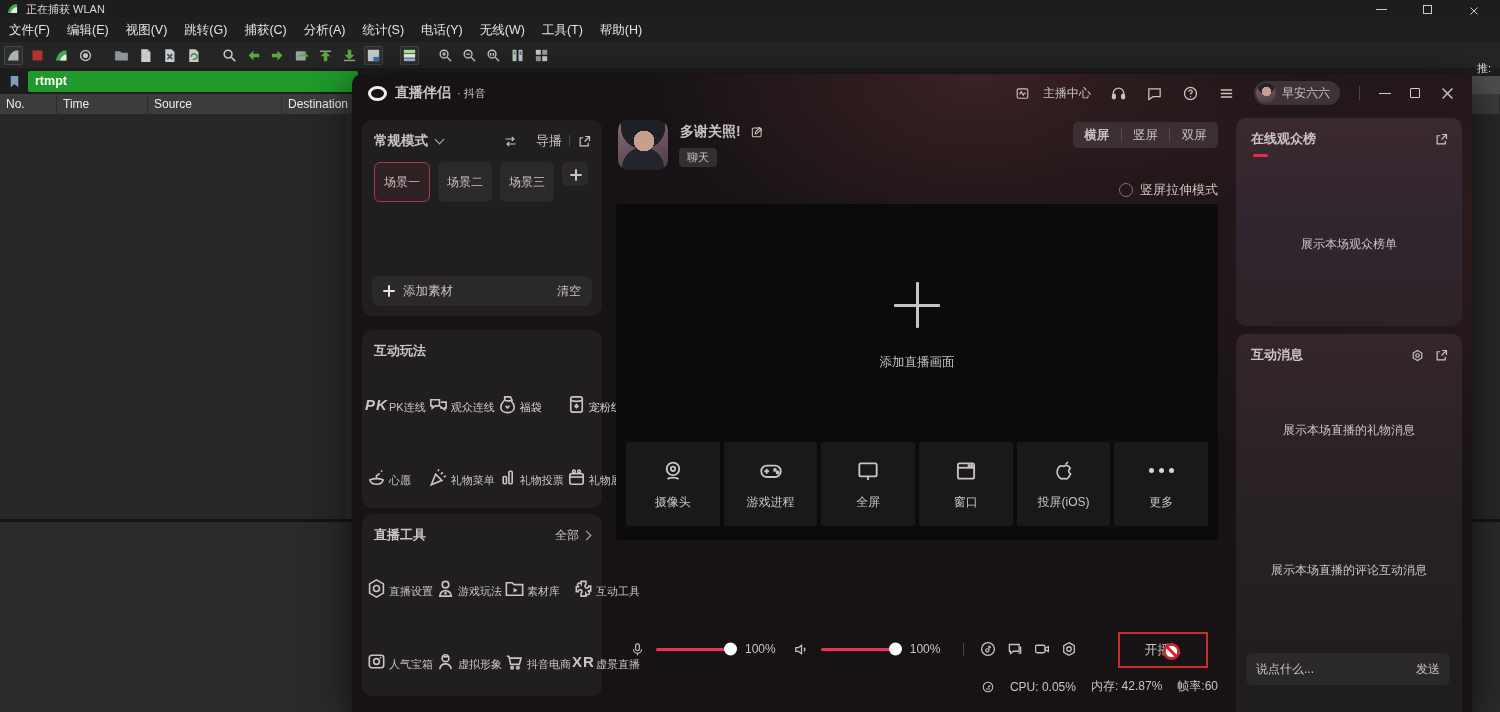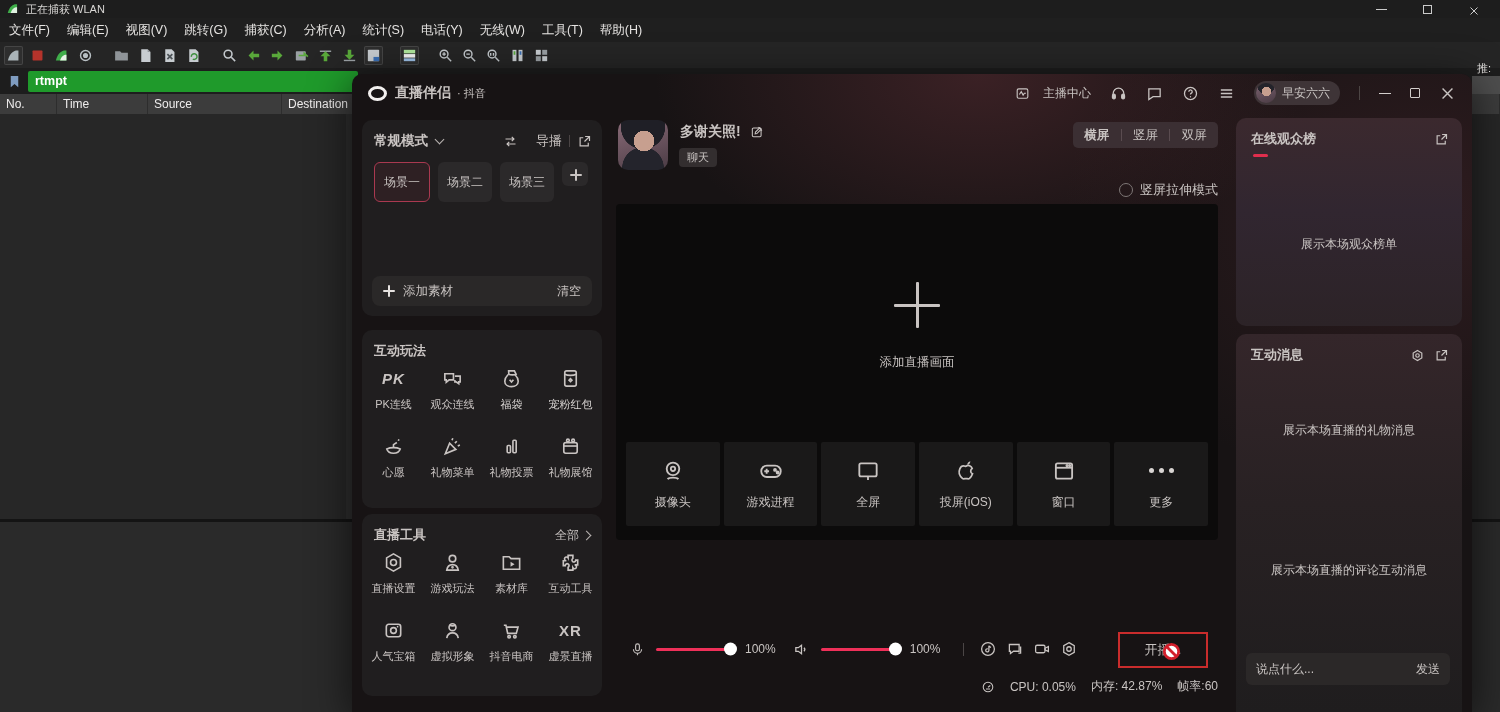--- a/index.html
+++ b/index.html
@@ -94,21 +94,21 @@
   .plus.big { width:46px; height:46px; color:#d2cecc; }
   .plus.big::before { top:21.5px; width:46px; height:3px; }
   .plus.big::after  { left:21.5px; width:3px; height:46px; }
 
   #cardB { left:10px; top:256px; width:240px; height:178px; }
   #cardC { left:10px; top:440px; width:240px; height:182px; }
   .card-title-row { position:absolute; left:12px; right:12px; top:12px; display:flex; align-items:center; }
   .card-title { font-size:13px; font-weight:bold; color:#d5d0ce; }
   .see-all { margin-left:auto; display:flex; align-items:center; font-size:12px; color:#8e8987; }
   .tool-grid { position:absolute; left:2px; right:2px; top:36px; display:grid; grid-template-columns:repeat(4,1fr); row-gap:22px; }
-  .tool { display:flex; flex-direction:column; align-items:center; }
+  .tool { display:flex; flex-direction:row; align-items:center;margin-top:26px; }
   .tool .ic { width:25px; height:25px; display:flex; align-items:center; justify-content:center; color:#dbd7d5; }
   .tool .ic svg { width:23px; height:23px; }
   .tool .tl { margin-top:6px; font-size:11px; color:#c0bbb9; white-space:nowrap; }
   .tool.dim .ic { color:#575251; }
   .tool.dim .tl { color:#565150; }
   .pk-glyph { font-size:15px; font-style:italic; font-weight:bold; letter-spacing:1px; }
   .xr-glyph { font-size:15px; font-weight:bold; letter-spacing:1px; }
 
   
   .big-avatar { position:absolute; left:266px; top:46px; width:50px; height:50px; border-radius:10px;
@@ -660,37 +660,37 @@
           <span class="ic">
               <svg viewBox="0 0 24 24" fill="none" stroke="currentColor" stroke-width="1.7">
                 <rect x="4" y="5" width="16" height="12" rx="1.5"></rect>
                 <path d="M12 17v3.2"></path>
               </svg>
             </span>
           <span class="tl">全屏</span>
         </div>
         <div class="tile">
           <span class="ic">
-              <svg viewBox="0 0 24 24" fill="none" stroke="currentColor" stroke-width="1.6">
-                <path d="M13.2 6.2c-.1-1.6 1.2-3 2.8-3.2.1 1.7-1.3 3.1-2.8 3.2z" fill="currentColor" stroke="none"></path>
-                <path d="M12 7.6c1-.7 2.5-.9 3.8-.2 1 .5 1.6 1.3 1.9 2.2-1.8 1.1-1.9 4 .3 5-.5 1.6-1.4 3.1-2.7 4.2-.9.8-2.1.2-3.3.2-1.2 0-2.4.6-3.3-.2C6.2 16.6 5 13 6.3 10 7 8.3 8.6 7.1 10.4 7.4c.6.1 1.1.4 1.6.2z"></path>
-              </svg>
-            </span>
-          <span class="tl">投屏(iOS)</span>
-        </div>
-        <div class="tile">
-          <span class="ic">
               <svg viewBox="0 0 24 24" fill="none" stroke="currentColor" stroke-width="1.7">
                 <rect x="4.5" y="5" width="15" height="14" rx="1.5"></rect>
                 <path d="M4.5 9h15"></path>
                 <circle cx="14.8" cy="7" r=".6" fill="currentColor"></circle>
                 <circle cx="17.2" cy="7" r=".6" fill="currentColor"></circle>
               </svg>
             </span>
           <span class="tl">窗口</span>
+        </div>
+        <div class="tile">
+          <span class="ic">
+              <svg viewBox="0 0 24 24" fill="none" stroke="currentColor" stroke-width="1.6">
+                <path d="M13.2 6.2c-.1-1.6 1.2-3 2.8-3.2.1 1.7-1.3 3.1-2.8 3.2z" fill="currentColor" stroke="none"></path>
+                <path d="M12 7.6c1-.7 2.5-.9 3.8-.2 1 .5 1.6 1.3 1.9 2.2-1.8 1.1-1.9 4 .3 5-.5 1.6-1.4 3.1-2.7 4.2-.9.8-2.1.2-3.3.2-1.2 0-2.4.6-3.3-.2C6.2 16.6 5 13 6.3 10 7 8.3 8.6 7.1 10.4 7.4c.6.1 1.1.4 1.6.2z"></path>
+              </svg>
+            </span>
+          <span class="tl">投屏(iOS)</span>
         </div>
         <div class="tile">
           <span class="ic">
               <span class="dots">
                 <i></i>
                 <i></i>
                 <i></i>
               </span>
             </span>
           <span class="tl">更多</span>

